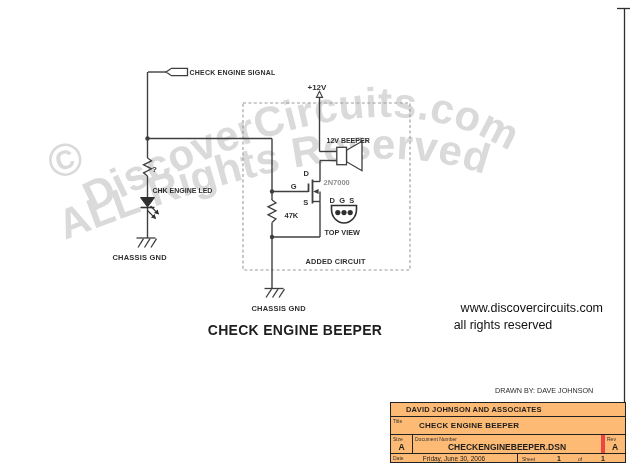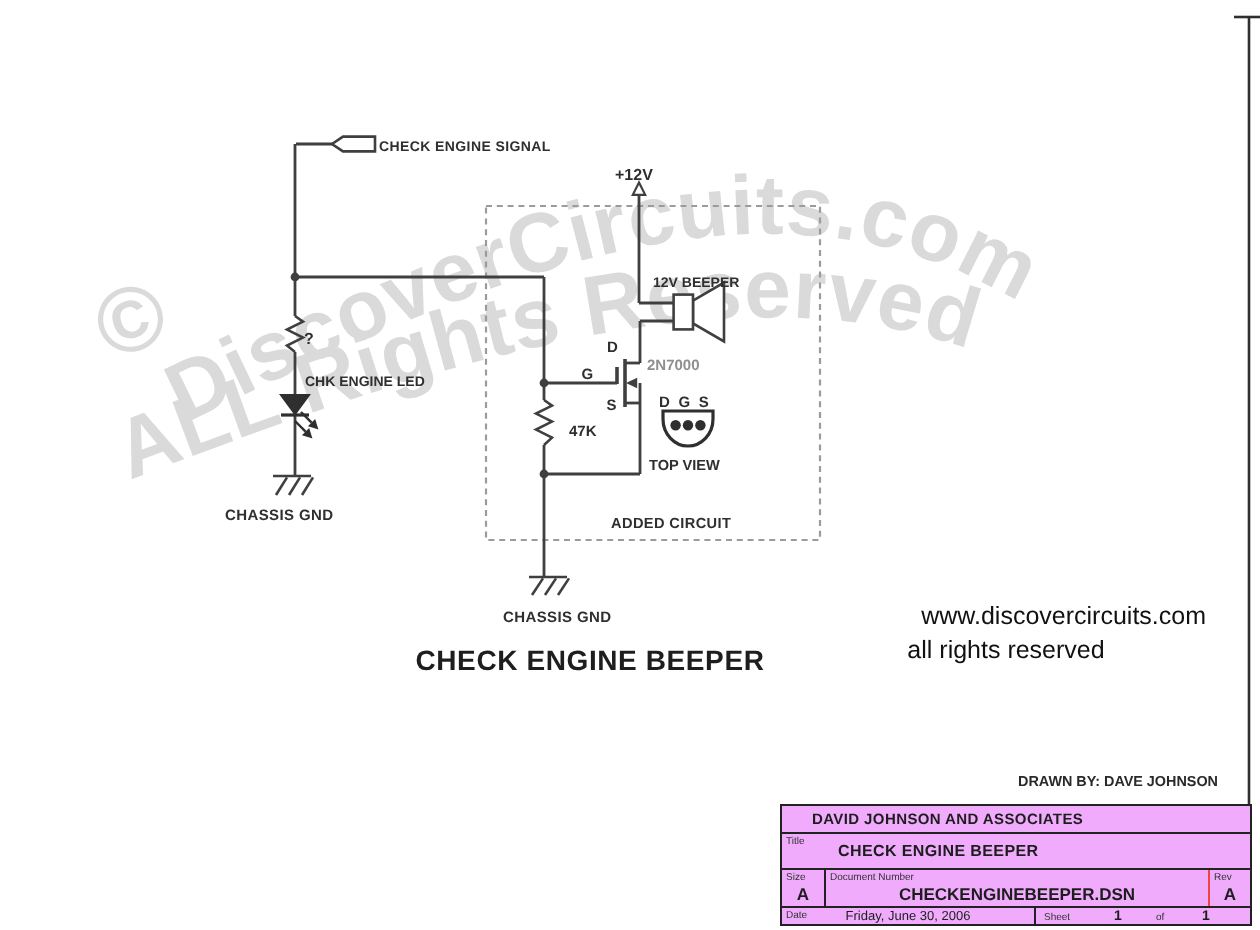--- a/index.html
+++ b/index.html
@@ -8,36 +8,36 @@
     overflow:hidden; font-family:"Liberation Sans","DejaVu Sans",sans-serif;
   }
   .screen svg { position:absolute; left:0; top:0; }
   svg text { font-family:"Liberation Sans","DejaVu Sans",sans-serif; }
 
   .overlay { position:absolute; color:#222; }
   .big-title { left:195px; top:322px; width:200px; text-align:center;
     font-size:14px; font-weight:bold; letter-spacing:0.3px; color:#1e1e1e; }
   .site-line  { left:403px; top:301px; width:200px; text-align:right; font-size:12.5px; color:#111; }
   .rights-line{ left:403px; top:318px; width:200px; text-align:center; font-size:12.5px; color:#111; }
-  .drawn-by { left:495px; top:386px; width:128px; text-align:center;
-    font-size:7.2px; font-weight:bold; color:#2a2a2a; }
+  .drawn-by { left:495px; top:386px; width:128px; text-align:left;
+    font-size:7.2px; font-weight:normal; color:#2a2a2a; }
 
   .title-block { position:absolute; left:390px; top:402px; width:236px; height:61px;
-    box-sizing:border-box; border:1px solid #222; background:#f0abfc; color:#1d1d1d;
+    box-sizing:border-box; border:1px solid #222; background:#fdba74; color:#1d1d1d;
     display:flex; flex-direction:column; }
   .tb-row1 { height:13px; border-bottom:1px solid #222; font-size:7.5px; font-weight:bold;
     line-height:13px; padding-left:15px; letter-spacing:0.2px; }
   .tb-row2 { height:17px; border-bottom:1px solid #222; position:relative; }
   .tb-row3 { height:18px; border-bottom:1px solid #222; display:flex; }
   .tb-row4 { flex:1; display:flex; min-height:0; }
   .tb-lbl { font-size:5px; color:#333; font-weight:normal; }
   .tb-row2 .tb-lbl { position:absolute; left:2px; top:1px; }
   .tb-row2 .tb-val { position:absolute; left:28px; top:4px; font-size:8px; font-weight:bold; letter-spacing:0.2px; }
   .tb-size { width:21px; border-right:1px solid #222; position:relative; }
-  .tb-doc  { flex:1; border-right:1px solid #ef4444; position:relative; }
+  .tb-doc  { flex:1; border-right:4px solid #ef4444; position:relative; }
   .tb-rev  { width:20px; position:relative; }
   .tb-size .tb-lbl, .tb-doc .tb-lbl, .tb-rev .tb-lbl { position:absolute; left:2px; top:1px; white-space:nowrap; }
   .tb-cellval { position:absolute; left:0; right:0; top:7px; text-align:center;
     font-size:8.5px; font-weight:bold; }
   .tb-date { width:126px; border-right:1px solid #222; position:relative; }
   .tb-date .tb-lbl { position:absolute; left:2px; top:1px; }
   .tb-date .tb-cellval { top:1px; font-size:6.5px; font-weight:normal; }
   .tb-sheet { flex:1; position:relative; }
   .tb-sheet .lbl-sheet { position:absolute; left:4px;  top:2px; font-size:5px; color:#333; }
   .tb-sheet .val-sheet { position:absolute; left:39px; top:1px; font-size:7px; font-weight:bold; }

